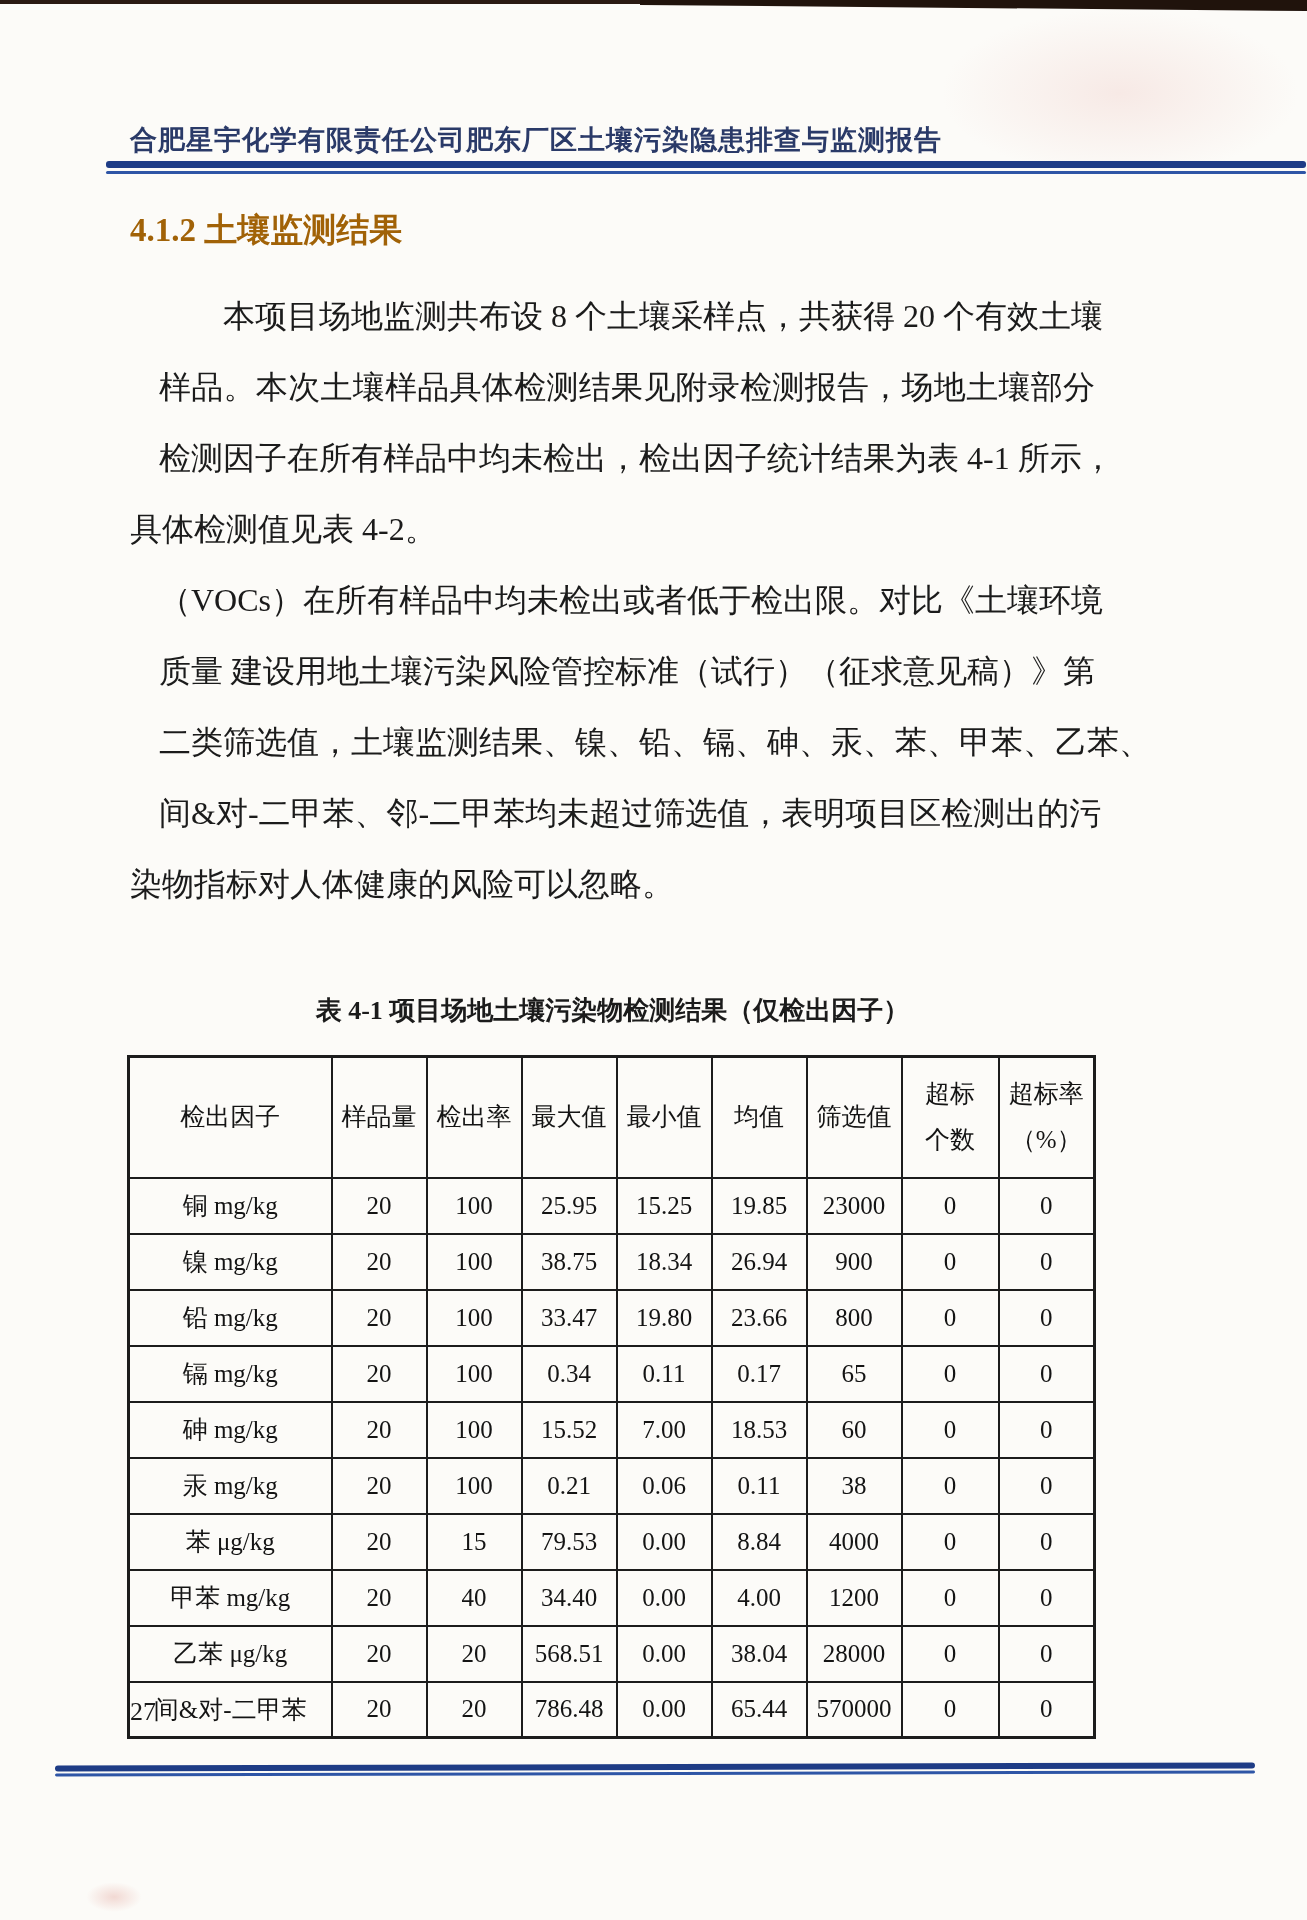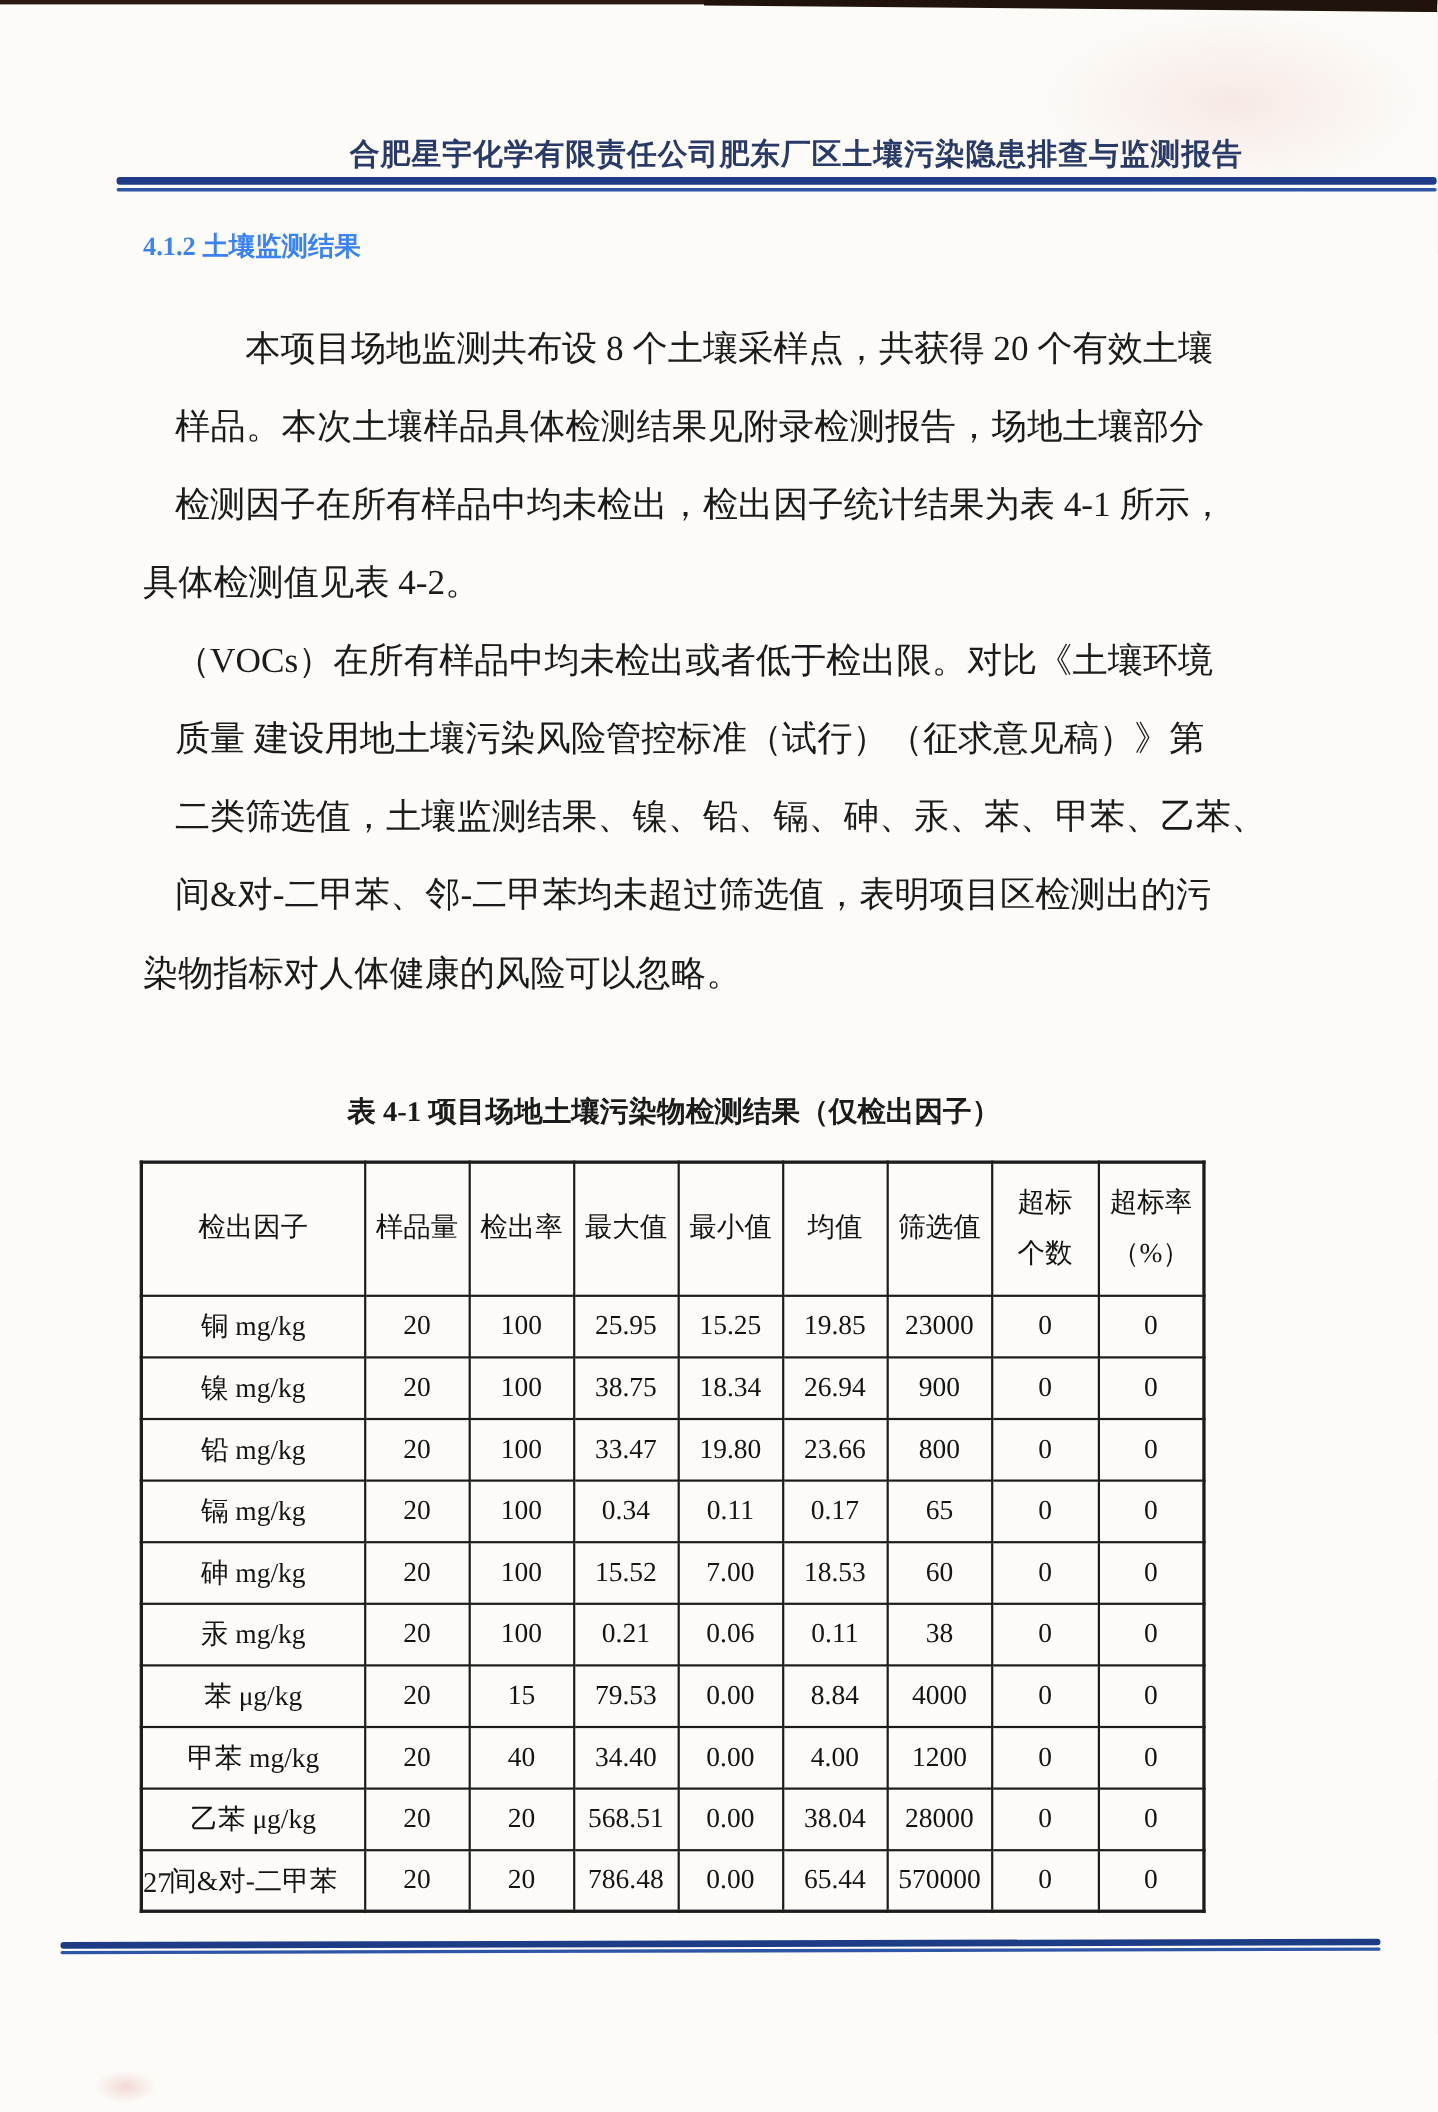--- a/index.html
+++ b/index.html
@@ -16,30 +16,30 @@
   .edge-top-thin  { position:absolute; top:0; left:0; width:1307px; height:4px; background:#2a1a12; }
   .edge-top-thick { position:absolute; top:0; left:640px; width:667px; height:11px; background:#20130c;
                     clip-path: polygon(0 0, 100% 0, 100% 100%, 0 45%); }
   .tint-top-right { position:absolute; top:8px; left:940px; width:360px; height:170px;
                     background: radial-gradient(ellipse at center, rgba(236,196,190,0.32), rgba(236,196,190,0) 70%); }
   .smudge-bottom-left { position:absolute; top:1882px; left:86px; width:56px; height:30px;
                     background: radial-gradient(ellipse at center, rgba(224,160,150,0.38), rgba(224,160,150,0) 70%); }
   
   .header-title {
     position:absolute; top:122px; left:130px; width:1000px;
-    text-align:right; font-size:27px; font-weight:bold; letter-spacing:1px;
+    text-align:left; font-size:27px; font-weight:bold; letter-spacing:1px;
     color:#2a3a68;
   }
   .header-rule { position:absolute; top:161px; left:106px; width:1200px; }
   .header-rule .thick { height:7px; background:#1e3c86; border-radius:3px; }
   .header-rule .thin  { height:3px; background:#2e55a6; margin-top:3px; border-radius:2px; }
   
   .section-heading {
     position:absolute; top:208px; left:130px;
-    font-size:24px; font-weight:bold; color:#3b82f6;
+    font-size:33px; font-weight:bold; color:#a16207;
   }
   .para { position:absolute; left:130px; width:965px; font-size:32px; }
   .para1 { top:281px; }
   .para2 { top:565px; }
   .line { height:71px; line-height:71px; white-space:nowrap; }
   .line.full  { text-align:justify; text-align-last:justify;margin-left:29px; }
   .line.short { text-align:left; }
   .line.indent { text-indent:2em; }
   
   .table-caption {

